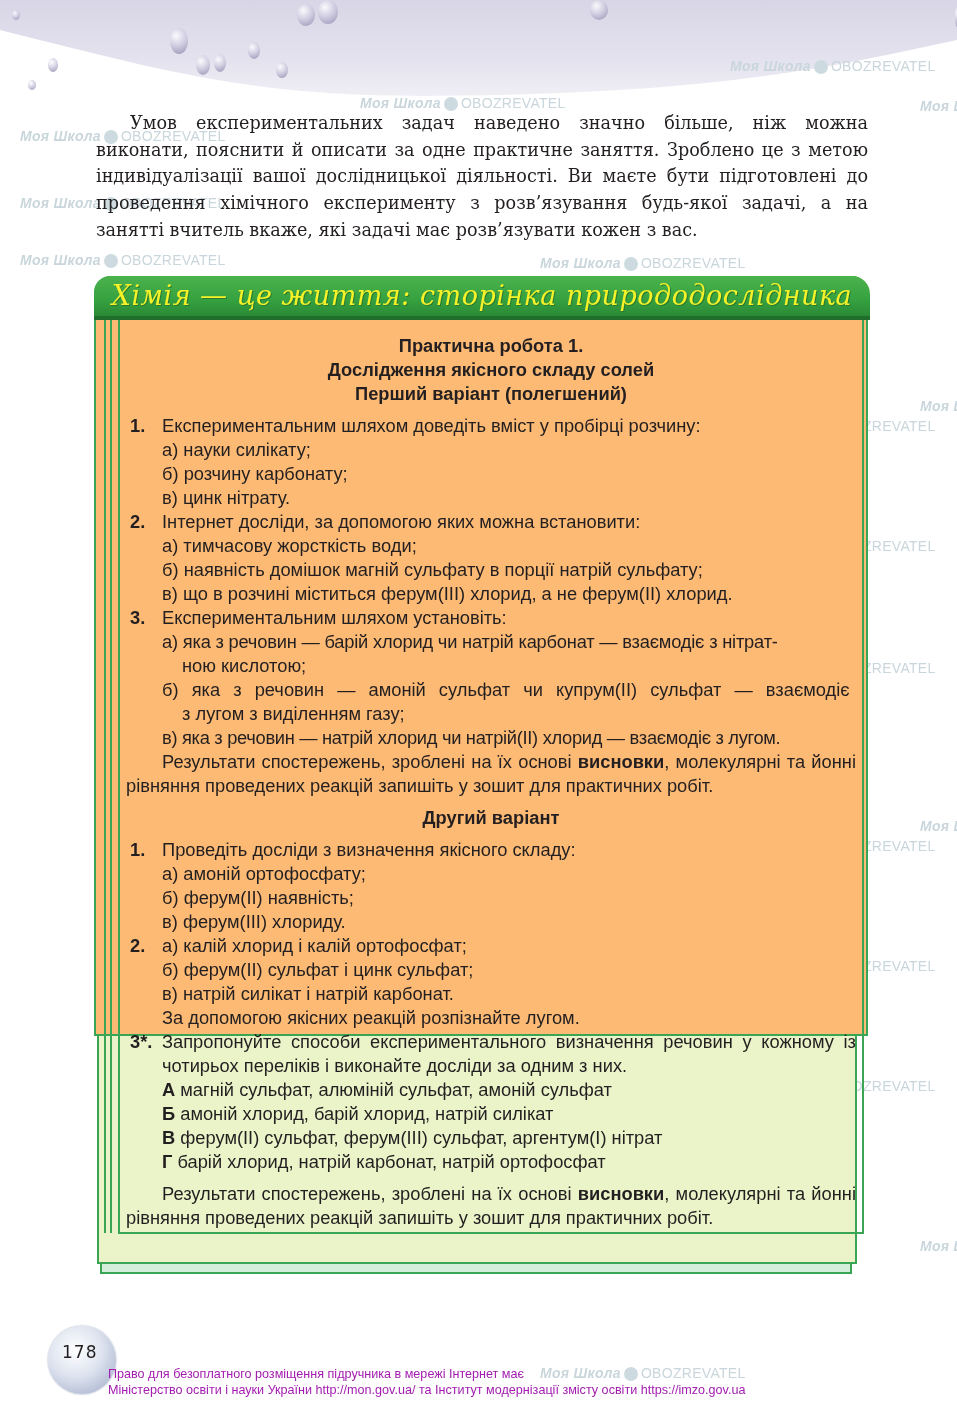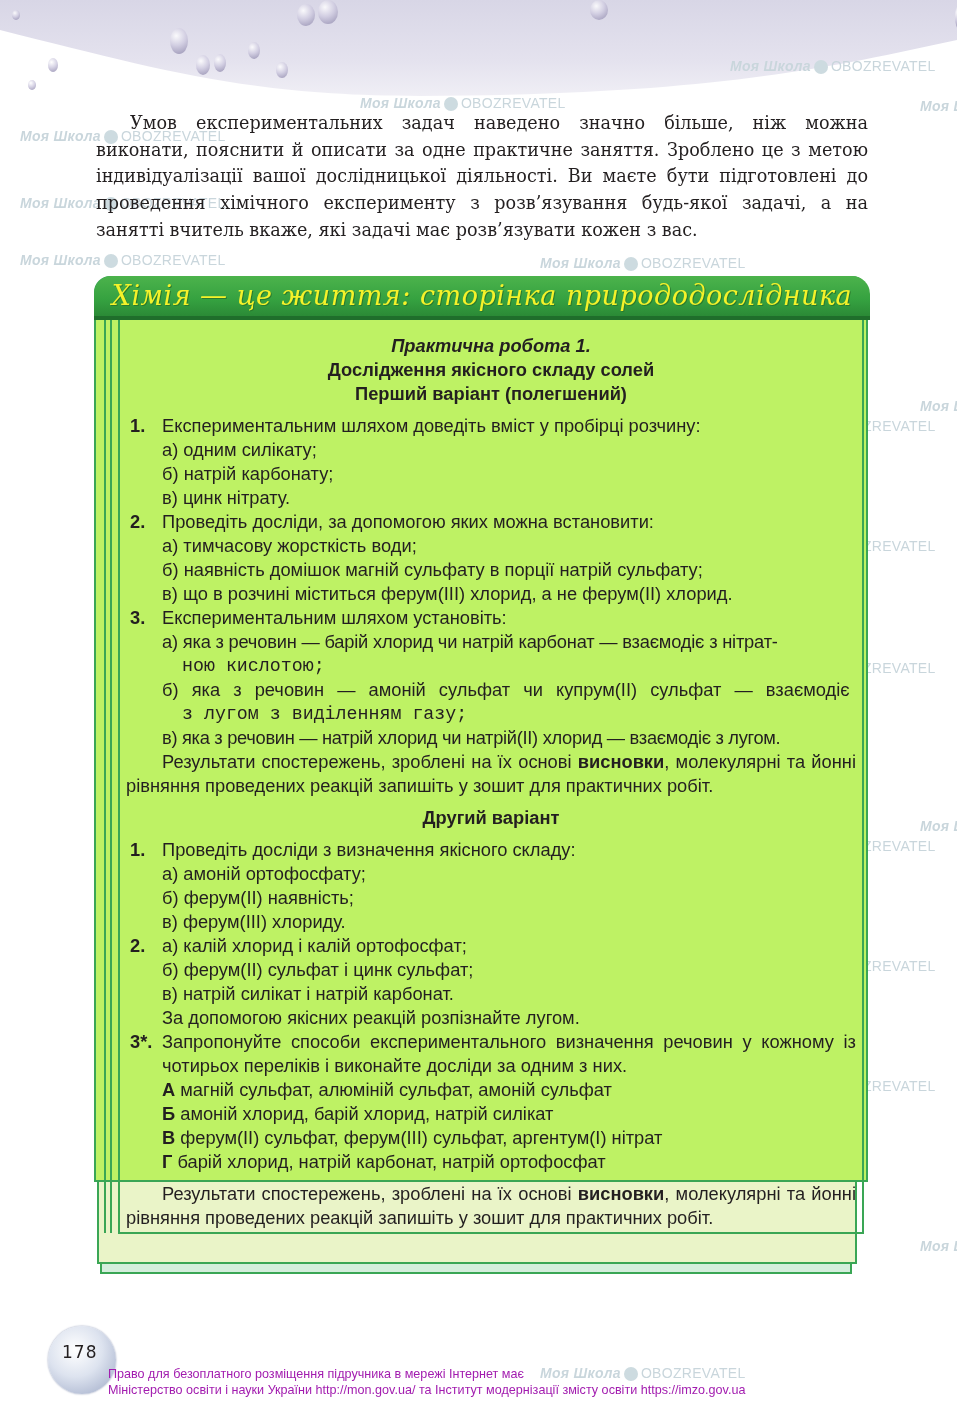--- a/index.html
+++ b/index.html
@@ -25,45 +25,45 @@
     position: absolute; left: 96px; top: 110px; width: 772px;
     font-family: "DejaVu Serif", serif; font-size: 17.6px; line-height: 26.7px;
     text-align: justify; color: #231f20;
   }
   .intro p { text-indent: 34px; }
 
   .box-stack { position: absolute; left: 94px; top: 276px; width: 776px; height: 1000px; }
   .box-layer { position: absolute; border: 2px solid #3aa655; }
   .layer3 { left: 6px; top: 20px; width: 752px; height: 978px; background: #d4eedc; }
   .layer2 { left: 3px; top: 20px; width: 760px; height: 968px; background: #eaf4c8; }
-  .layer1 { left: 0; top: 0; width: 774px; height: 906px; background: #bef264; border-radius: 16px 16px 0 0; }
+  .layer1 { left: 0; top: 0; width: 774px; height: 760px; background: #fdba74; border-radius: 16px 16px 0 0; }
   .inner-rule { position: absolute; left: 8px; top: 40px; width: 2px; height: 915px; background: #3aa655; }
   .inner-rule2 { position: absolute; left: 14px; top: 40px; width: 2px; height: 915px; background: #3aa655; }
   .inner-frame { position: absolute; left: 22px; top: 40px; width: 746px; height: 916px; border: 2px solid #3aa655; border-top: none; }
 
   .banner {
     position: absolute; left: -2px; top: -2px; width: 776px; height: 44px;
     background: linear-gradient(180deg, #4cb34c 0%, #35a140 60%, #2b8a36 100%);
     border-radius: 18px 18px 0 0; border-bottom: 4px solid #1f6e2b;
     text-align: center;
   }
   .banner-title {
     display: inline-block; margin-top: 4px;
     font-family: "DejaVu Serif", serif; font-style: italic; font-size: 27px;
     color: #f5f22a; letter-spacing: .5px; text-shadow: 1px 1px 0 #2a7a2e;
   }
 
   .content { position: absolute; left: 30px; top: 56px; width: 730px;
     font-family: "Liberation Sans", sans-serif; font-size: 18.3px; line-height: 24px; color: #231f20; }
   .hd { text-align: center; font-weight: bold; }
-  .hd-italic { font-style: italic; }
+  .hd-italic { }
   .item { position: relative; padding-left: 36px; }
   .num { position: absolute; left: 4px; top: 0; font-weight: bold; }
   .sub { padding-left: 36px; }
-  .sub-cont { padding-left: 56px; font-family: Liberation Mono, monospace; }
+  .sub-cont { padding-left: 56px; }
   .para { text-indent: 36px; text-align: justify; }
   .bold { font-weight: bold; }
   .spacer-s { height: 8px; }
 
   .page-num-badge {
     position: absolute; left: 48px; top: 1326px; width: 68px; height: 68px; border-radius: 50%;
     background: radial-gradient(circle at 40% 35%, #ffffff 0%, #dde3ef 45%, #9aa6c4 100%);
     box-shadow: 0 0 2px #8c96b4;
   }
   .page-num { position: absolute; left: 62px; top: 1342px; font-size: 17px; color: #231f20;
@@ -124,27 +124,27 @@
     <div class="content">
       <div class="hd hd-italic">Практична робота 1.</div>
       <div class="hd">Дослідження якісного складу солей</div>
       <div class="hd">Перший варіант (полегшений)</div>
       <div class="spacer-s"></div>
 
       <div class="item">
         <span class="num">1.</span>
         <span>Експериментальним шляхом доведіть вміст у пробірці розчину:</span>
       </div>
-      <div class="sub">а) одним силікату;</div>
-      <div class="sub">б) натрій карбонату;</div>
+      <div class="sub">а) науки силікату;</div>
+      <div class="sub">б) розчину карбонату;</div>
       <div class="sub">в) цинк нітрату.</div>
 
       <div class="item">
         <span class="num">2.</span>
-        <span>Проведіть досліди, за допомогою яких можна встановити:</span>
+        <span>Інтернет досліди, за допомогою яких можна встановити:</span>
       </div>
       <div class="sub">а) тимчасову жорсткість води;</div>
       <div class="sub">б) наявність домішок магній сульфату в порції натрій сульфату;</div>
       <div class="sub">в) що в розчині міститься ферум(ІІІ) хлорид, а не ферум(ІІ) хлорид.</div>
 
       <div class="item">
         <span class="num">3.</span>
         <span>Експериментальним шляхом установіть:</span>
       </div>
       <div class="sub" style="letter-spacing:-.2px;">а) яка з речовин — барій хлорид чи натрій карбонат — взаємодіє з нітрат-</div>

